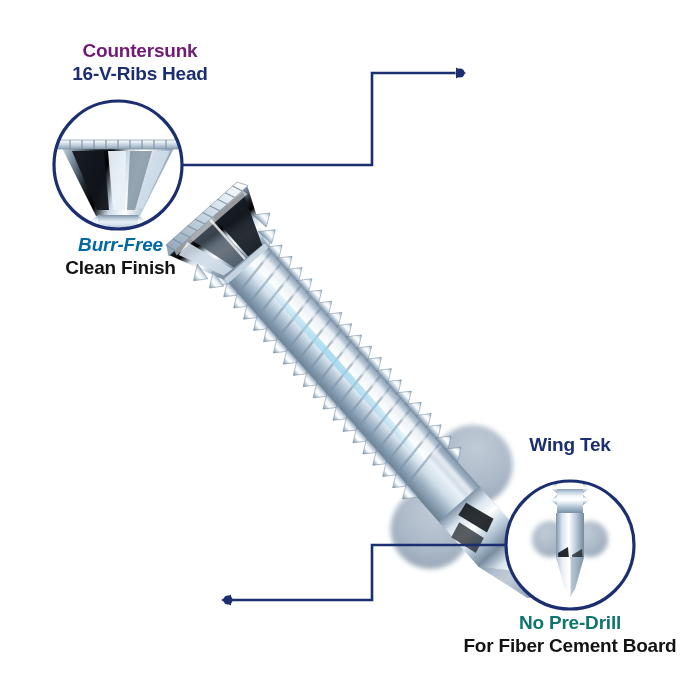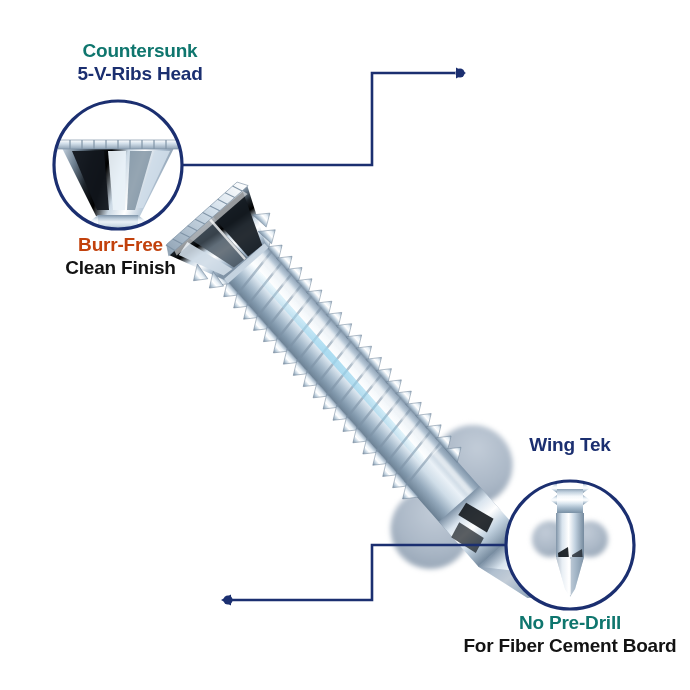--- a/index.html
+++ b/index.html
@@ -234,22 +234,22 @@
       <path d="M232,600 L372,600 L372,545 L505,545"></path>
     </g>
     <g fill="#1b2f70" stroke="none">
       <path d="M466,73 L456,67.5 L456,78.5 Z"></path>
       <path d="M221,600 L231,594.5 L231,605.5 Z"></path>
       <circle cx="228" cy="600" r="4.6"></circle>
       <circle cx="460" cy="73" r="4.6"></circle>
     </g>
   </svg>
 
-  <p class="txt cal-title tl" style="left:40px;top:40px;width:200px;color:#0f766e;">Countersunk</p>
-  <p class="txt cal-title tl" style="left:40px;top:63px;width:200px;color:#1b2f70;">5-V-Ribs Head</p>
+  <p class="txt cal-title tl" style="left:40px;top:40px;width:200px;color:#701a75;">Countersunk</p>
+  <p class="txt cal-title tl" style="left:40px;top:63px;width:200px;color:#1b2f70;">16-V-Ribs Head</p>
 
   <svg class="layer" viewBox="0 0 690 690">
     <clipPath id="clipA">
         <circle cx="118" cy="165" r="64"></circle>
       </clipPath>
     <g clip-path="url(#clipA)">
       <rect x="54" y="101" width="128" height="128" fill="#ffffff"></rect>
 
       <g transform="translate(118,182)">
 
@@ -275,21 +275,21 @@
 
         <rect x="-20" y="33" width="40" height="18" fill="url(#barrelDim)"></rect>
         <path d="M-30,41 l10,-8 l0,16 z" fill="url(#flank)"></path>
         <path d="M30,41 l-10,-8 l0,16 z" fill="url(#flank)"></path>
         <rect x="-22" y="50" width="44" height="12" fill="url(#barrel)"></rect>
       </g>
     </g>
     <circle cx="118" cy="165" r="64" fill="none" stroke="#1b2f70" stroke-width="3.2"></circle>
   </svg>
 
-  <p class="txt cal-sub tl" style="left:38px;top:234px;width:165px;color:#c2410c;">Burr-Free</p>
+  <p class="txt cal-sub tl" style="left:38px;top:234px;width:165px;color:#0369a1;font-style:italic;">Burr-Free</p>
   <p class="txt cal-title tl" style="left:480px;top:434px;width:180px;color:#1b2f70;">Wing Tek</p>
 
   <p class="txt cal-sub tl" style="left:38px;top:257px;width:165px;color:#131313;">Clean Finish</p>
 
   <svg class="layer" viewBox="0 0 690 690">
     <clipPath id="clipB">
         <circle cx="570" cy="545" r="64"></circle>
       </clipPath>
     <g clip-path="url(#clipB)">
       <rect x="506" y="481" width="128" height="128" fill="#ffffff"></rect>

